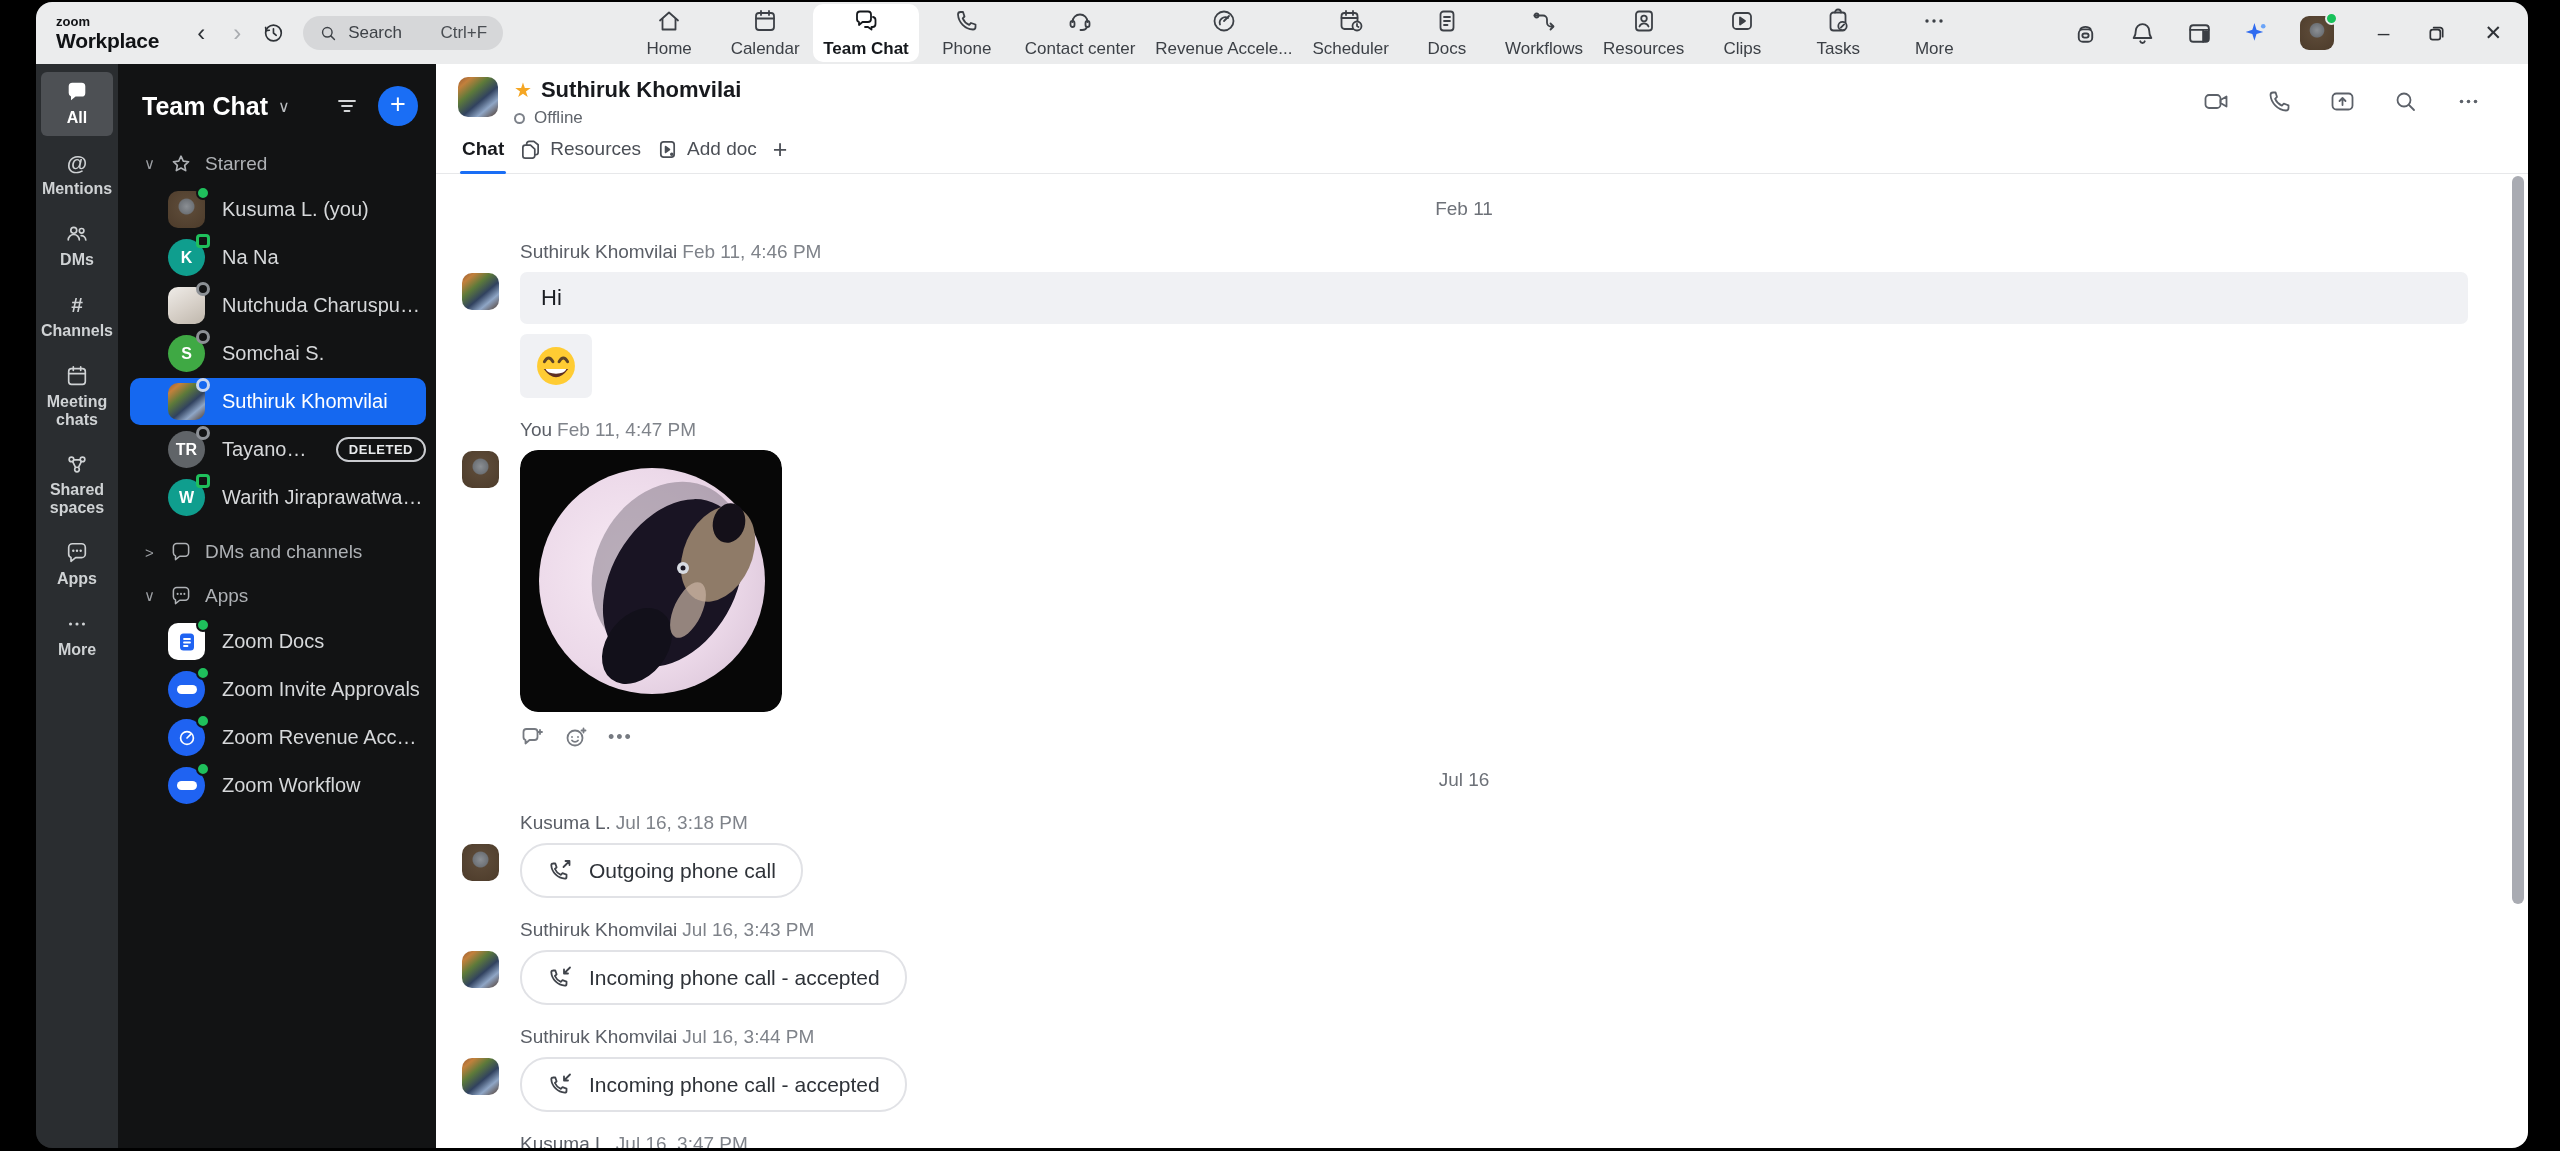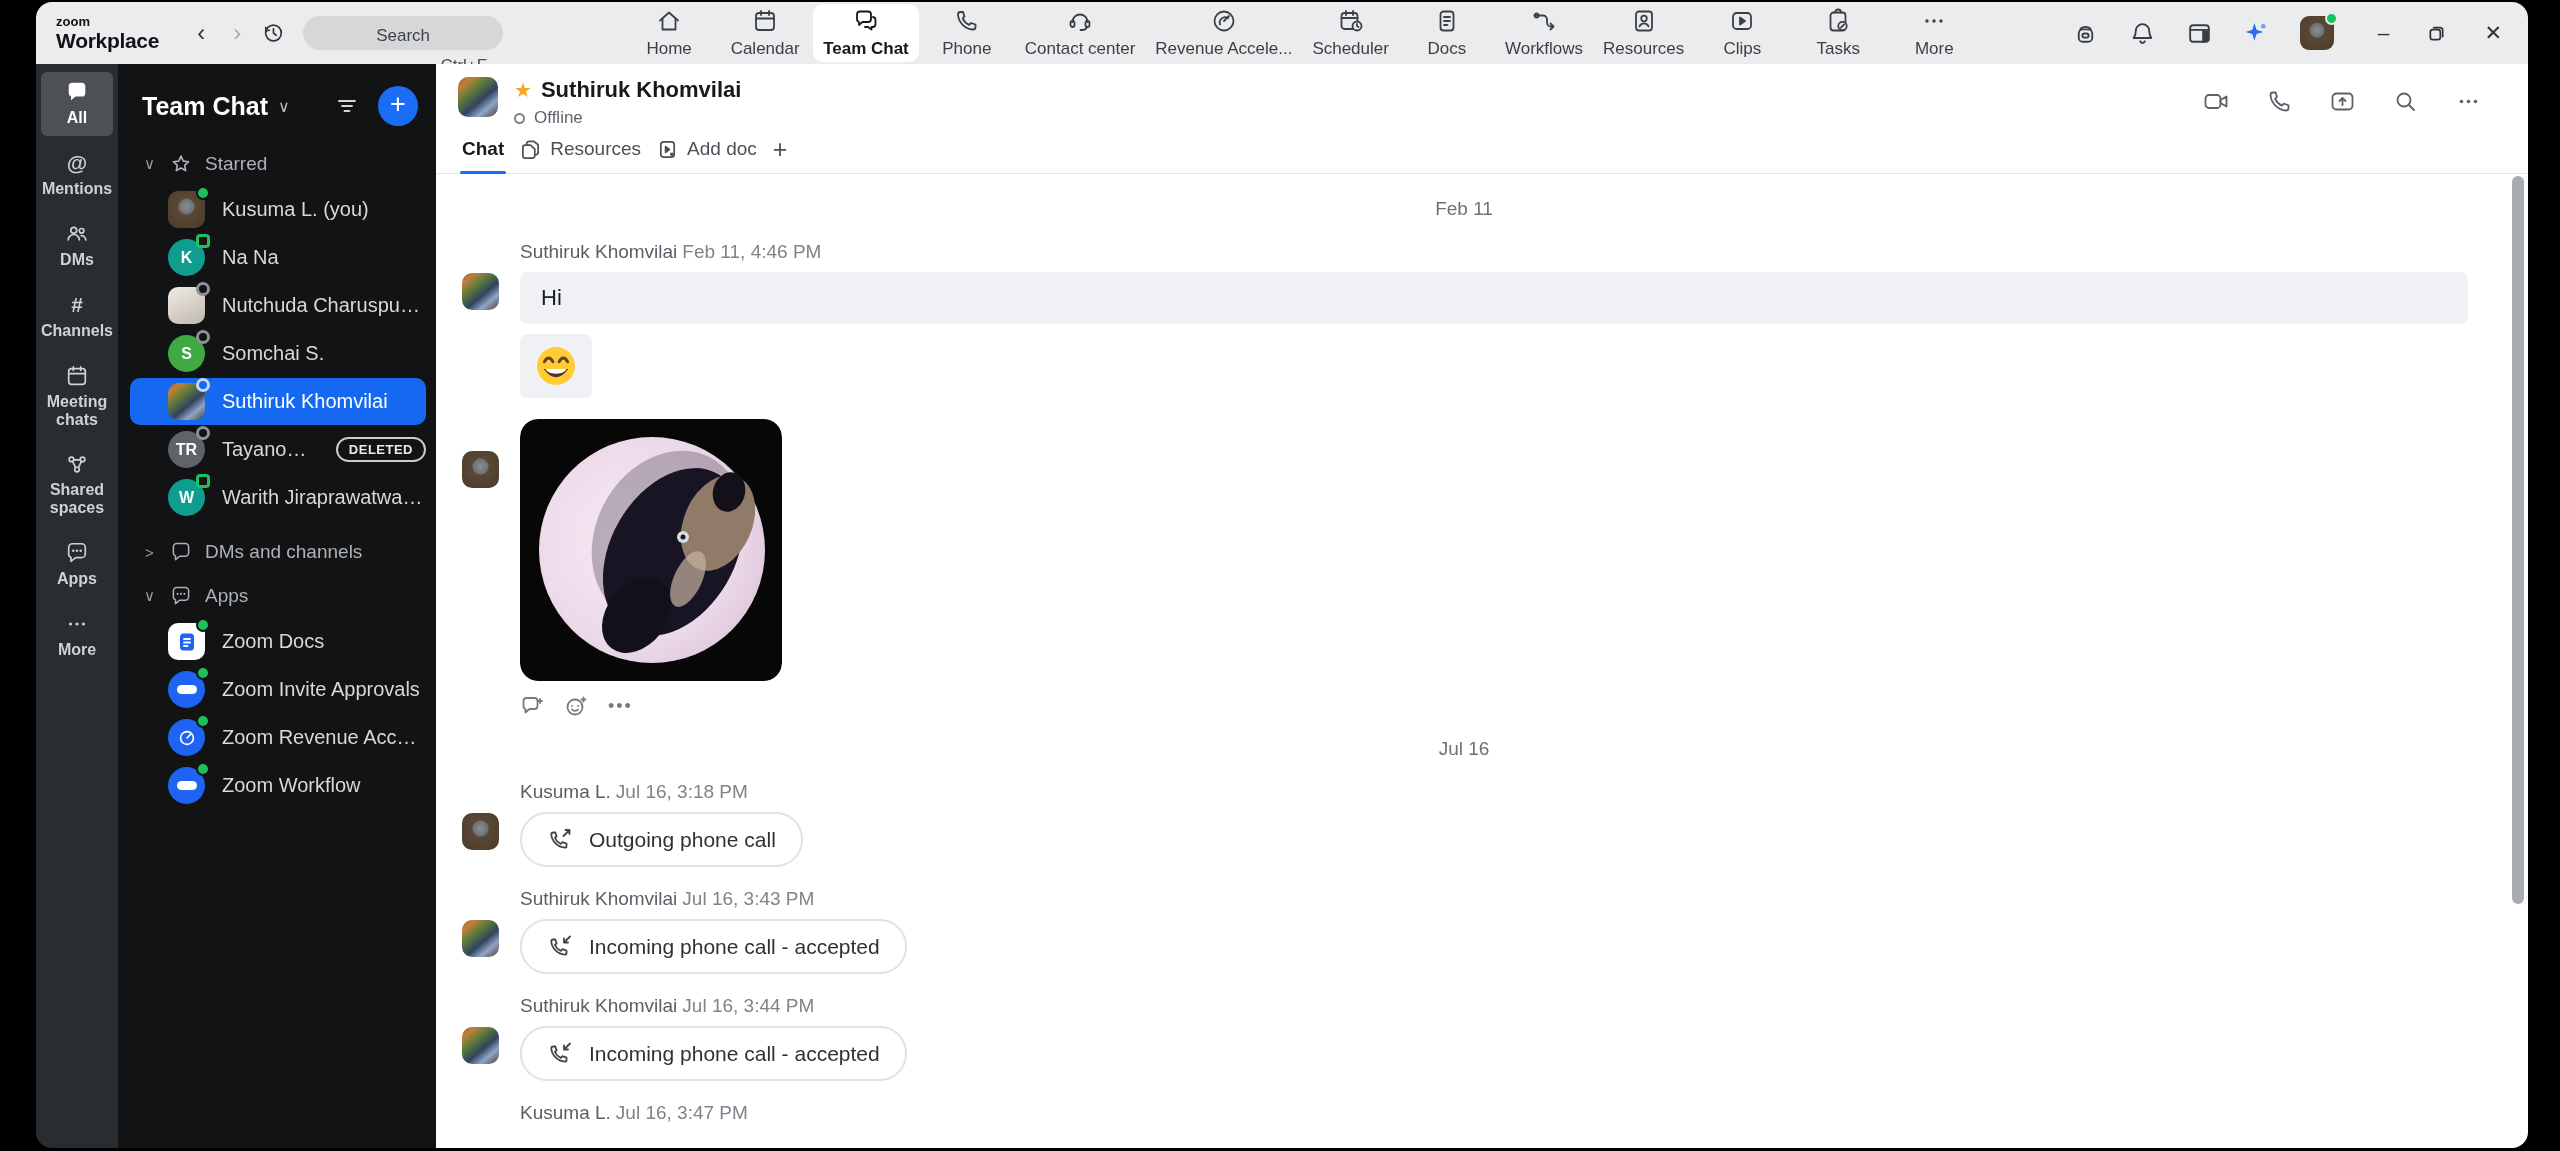--- a/index.html
+++ b/index.html
@@ -12,21 +12,21 @@
             overflow:hidden; display:flex; flex-direction:column; background:#131415; }
 
   
   .titlebar { height:62px; background:#ebeced; display:flex; align-items:center; flex:0 0 auto; padding-left:20px; }
   .logo { line-height:1; color:#101215; margin-right:24px; cursor:default; }
   .logo .z1 { font-size:13px; font-weight:bold; display:block; margin-bottom:2px; }
   .logo .z2 { font-size:21px; font-weight:bold; letter-spacing:-0.3px; }
   .tb-btn { width:36px; height:36px; display:flex; align-items:center; justify-content:center; color:#2f3338; font-size:24px; }
   .tb-btn.dim { color:#a9acb0; }
   .search-pill { display:flex; align-items:center; gap:10px; background:#d6d7d9; border-radius:18px; height:34px;
-                 padding:0 16px; margin-left:12px; color:#3e4247; font-size:17px; width:200px;flex-direction:column; }
+                 padding:0 16px; margin-left:12px; color:#3e4247; font-size:17px; width:200px; }
   .search-pill .sc { margin-left:auto; color:#4a4e53; }
   .nav-center { display:flex; align-items:stretch; height:58px; margin-left:118px; }
   .nav-item { min-width:96px; padding:0 10px; display:flex; flex-direction:column; align-items:center; justify-content:center;
               gap:5px; color:#3c4046; font-size:17px; white-space:nowrap; }
   .nav-item svg { width:26px; height:26px; }
   .nav-item.active { background:#fff; border-radius:10px; color:#15181c; font-weight:bold; }
   .tb-right { margin-left:auto; display:flex; align-items:center; gap:30px; padding-right:26px; }
   .tb-ic { color:#3a3e44; }
   .tb-ic svg { width:27px; height:27px; }
   .tb-avatar { width:34px; height:34px; border-radius:9px; position:relative;
@@ -650,20 +650,23 @@
                 <path d="M20.5 14.5 q3.5-6 7 0" stroke="#5d4428" stroke-width="2.4" fill="none" stroke-linecap="round"></path>
                 <path d="M8 20.5 q10 13.5 20 0 z" fill="#5d2f23"></path>
                 <path d="M9.5 20.5 h17 q-1.5 3.8-8.5 3.8 t-8.5-3.8z" fill="#fff"></path>
               </svg>
             </span>
           </div>
         </div>
 
         <div class="msg">
           <div class="mav av-kusuma"></div>
+          <div class="mhead">
+            <span>You</span><span class="mtime">Feb 11, 4:47 PM</span>
+          </div>
           <svg class="img-msg" width="262" height="262" viewBox="0 0 262 262">
             <defs>
               <radialGradient id="pg" cx="40%" cy="45%" r="75%">
                 <stop offset="0%" stop-color="#f7eaf4"></stop>
                   <stop offset="60%" stop-color="#ecd9e9"></stop>
                   <stop offset="100%" stop-color="#d8c2d6"></stop>
               </radialGradient>
             </defs>
             <rect width="262" height="262" rx="18" fill="#070707"></rect>
             <circle cx="132" cy="131" r="113" fill="url(#pg)"></circle>

